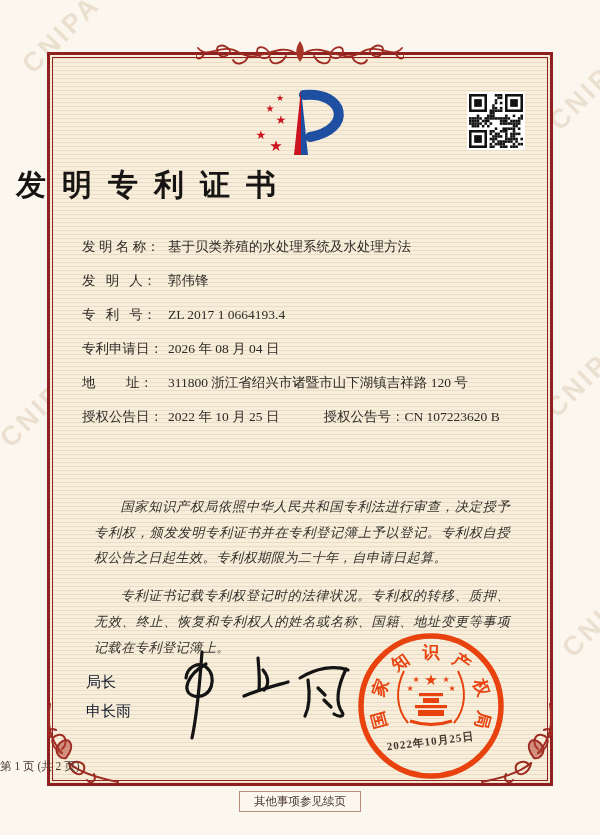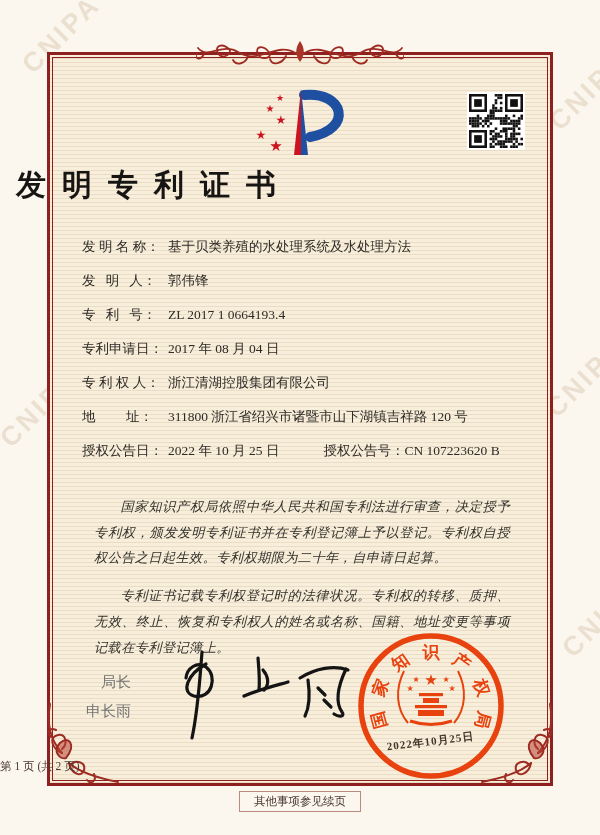--- a/index.html
+++ b/index.html
@@ -34,21 +34,21 @@
   .field-row{height:34px;font-size:13.5px;color:#2e2a26;}
   .field-row .lbl{display:inline-block;width:86px;white-space:pre;}
   .field-row .val{white-space:pre;}
   .field-row .gap{display:inline-block;width:44px;}
   .paragraphs{
     position:absolute;left:82px;top:482px;width:440px;
     font-size:13.2px;line-height:1.95;color:#33302b;text-align:justify;
     font-style:italic;letter-spacing:0.4px;
   }
   .paragraphs p{margin:12px;text-indent:2em;}
-  .signer{position:absolute;left:86px;top:668px;font-size:15px;color:#737373;line-height:29px;text-align:right;}
+  .signer{position:absolute;left:86px;top:668px;font-size:15px;color:#0f172a;line-height:29px;}
   .signature{position:absolute;left:162px;top:648px;}
   .seal{position:absolute;left:352px;top:627px;}
   .seal-char{font-size:17px;font-weight:bold;fill:#e8420e;text-anchor:middle;}
   .seal-date{font-size:11px;font-weight:bold;fill:#43362d;text-anchor:middle;letter-spacing:1px;}
   .page-num{
     position:absolute;left:0;right:0;top:759px;text-align:left;
     font-size:11.5px;color:#4c3c33;white-space:pre;
   }
   .footer-box{
     position:absolute;left:50%;top:791px;transform:translateX(-50%);
@@ -285,24 +285,21 @@
     <div class="field-row">
       <span class="lbl">发 明 名 称：</span><span class="val">基于贝类养殖的水处理系统及水处理方法</span>
     </div>
     <div class="field-row">
       <span class="lbl">发   明   人：</span><span class="val">郭伟锋</span>
     </div>
     <div class="field-row">
       <span class="lbl">专   利   号：</span><span class="val">ZL 2017 1 0664193.4</span>
     </div>
     <div class="field-row">
-      <span class="lbl">专利申请日：</span><span class="val">2017 年 08 月 04 日</span>
-    </div>
-    <div class="field-row">
-      <span class="lbl">专 利 权 人：</span><span class="val">浙江清湖控股集团有限公司</span>
+      <span class="lbl">专利申请日：</span><span class="val">2026 年 08 月 04 日</span>
     </div>
     <div class="field-row">
       <span class="lbl">地         址：</span><span class="val">311800 浙江省绍兴市诸暨市山下湖镇吉祥路 120 号</span>
     </div>
     <div class="field-row">
       <span class="lbl">授权公告日：</span><span class="val">2022 年 10 月 25 日</span><span class="gap"></span><span class="lbl" style="width:auto">授权公告号：</span><span class="val">CN 107223620 B</span>
     </div>
   </div>
 
   <div class="paragraphs">

